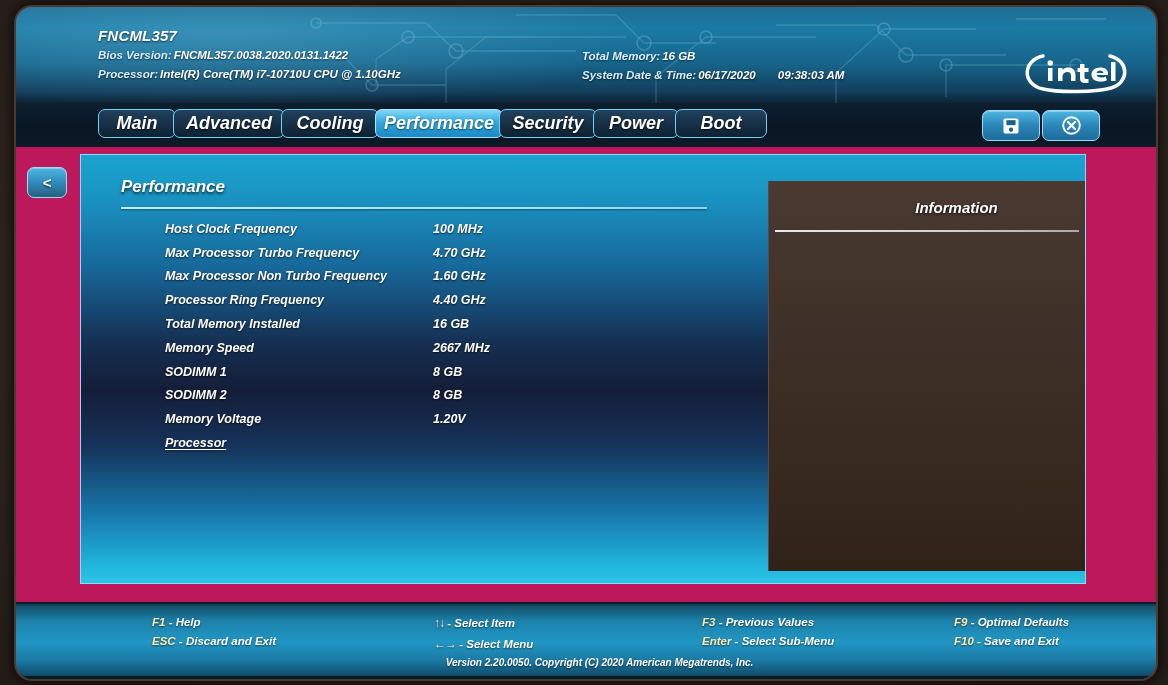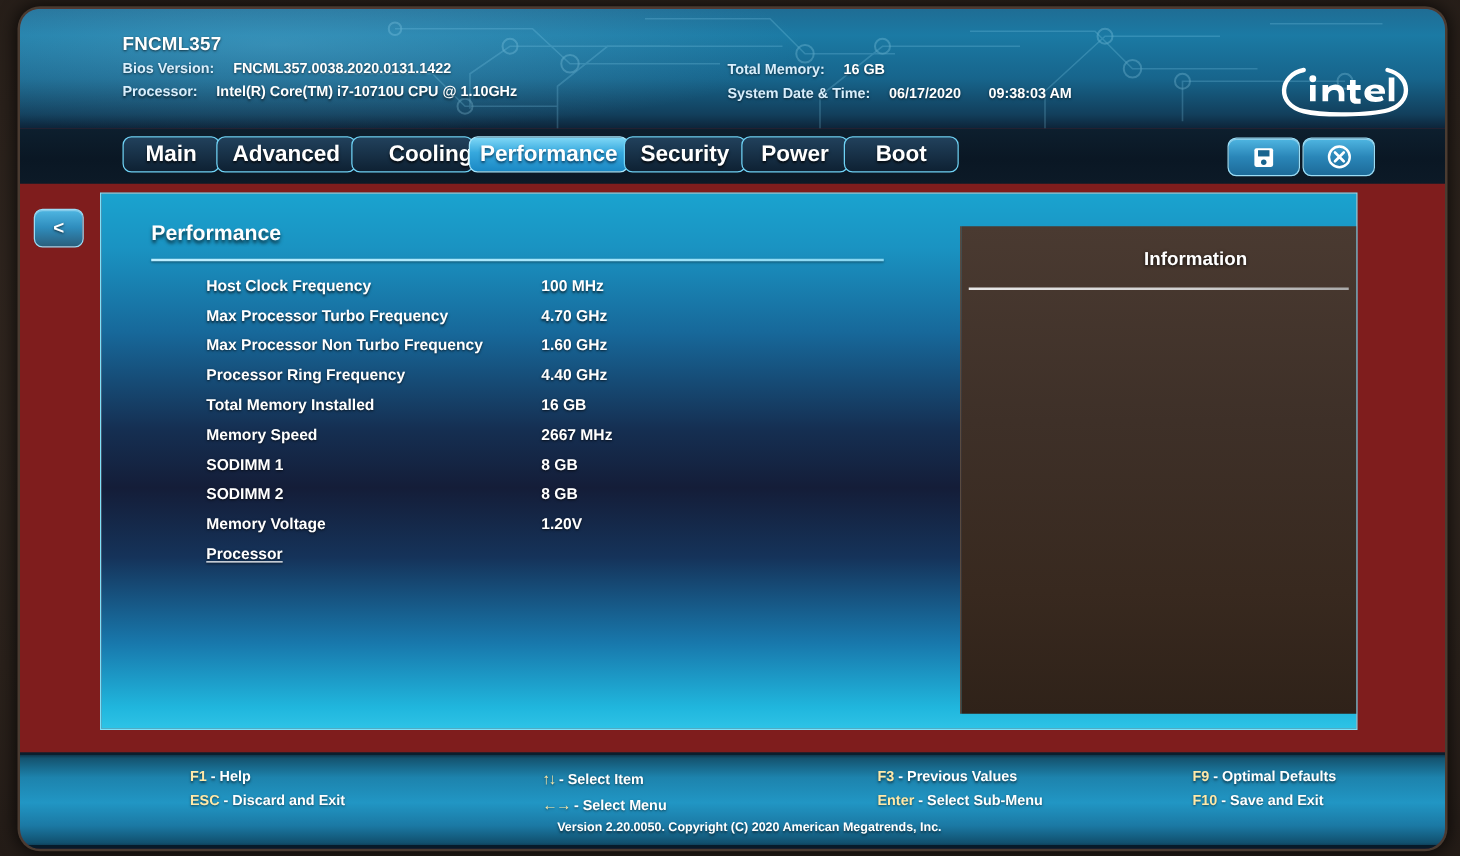--- a/index.html
+++ b/index.html
@@ -22,22 +22,23 @@
   }
 
   #screen {
     position: absolute;
     left: 16px;
     top: 7px;
     width: 1140px;
     height: 672px;
     border-radius: 16px;
     overflow: hidden;
-    background: #7f1d1d;
+    background: #be185d;
     box-shadow: 0 0 0 2px #4a3b31, 0 0 14px 3px rgba(0,0,0,.75);
+    font-style: italic;
   }
 
   
   #header {
     position: absolute;
     left: 0; top: 0;
     width: 1140px;
     height: 96px;
     background:
       linear-gradient(180deg, #1f6d94 0%, #1b7aa4 22%, #17658c 58%, #123f5c 88%, #0d2338 100%);
@@ -65,21 +66,21 @@
   }
   .hdr-row {
     position: absolute;
     font-size: 11.5px;
     font-weight: bold;
     color: #eaf6ff;
     text-shadow: 0 1px 2px rgba(0,0,0,.6);
     white-space: nowrap;
   }
   .hdr-row .lab { color: #d8eefc; }
-  .hdr-row .val { color: #ffffff; margin-left: 15px; }
+  .hdr-row .val { color: #ffffff; margin-left: 2px; }
   #hdr-bios  { left: 82px; top: 42px; }
   #hdr-proc  { left: 82px; top: 61px; }
   #hdr-mem   { left: 566px; top: 43px; }
   #hdr-dt    { left: 566px; top: 62px; }
   #hdr-dt .val2 { color:#ffffff; margin-left: 22px; }
 
   #intel-logo {
     position: absolute;
     left: 1004px; top: 38px;
     width: 112px; height: 54px;
@@ -331,21 +332,21 @@
     </svg>
   </div>
 
   <div id="tabbar">
     <div class="tab" style="left: 82px; width: 78px;">
         <span>Main</span>
       </div>
     <div class="tab" style="left: 157px; width: 112px;">
         <span>Advanced</span>
       </div>
-    <div class="tab" style="left: 265px; width: 98px; justify-content: flex-end;">
+    <div class="tab" style="left: 265px; width: 98px;">
         <span>Cooling</span>
       </div>
     <div class="tab active" style="left: 359px; width: 128px;">
         <span>Performance</span>
       </div>
     <div class="tab" style="left: 483px; width: 98px;">
         <span>Security</span>
       </div>
     <div class="tab" style="left: 577px; width: 86px;">
         <span>Power</span>

